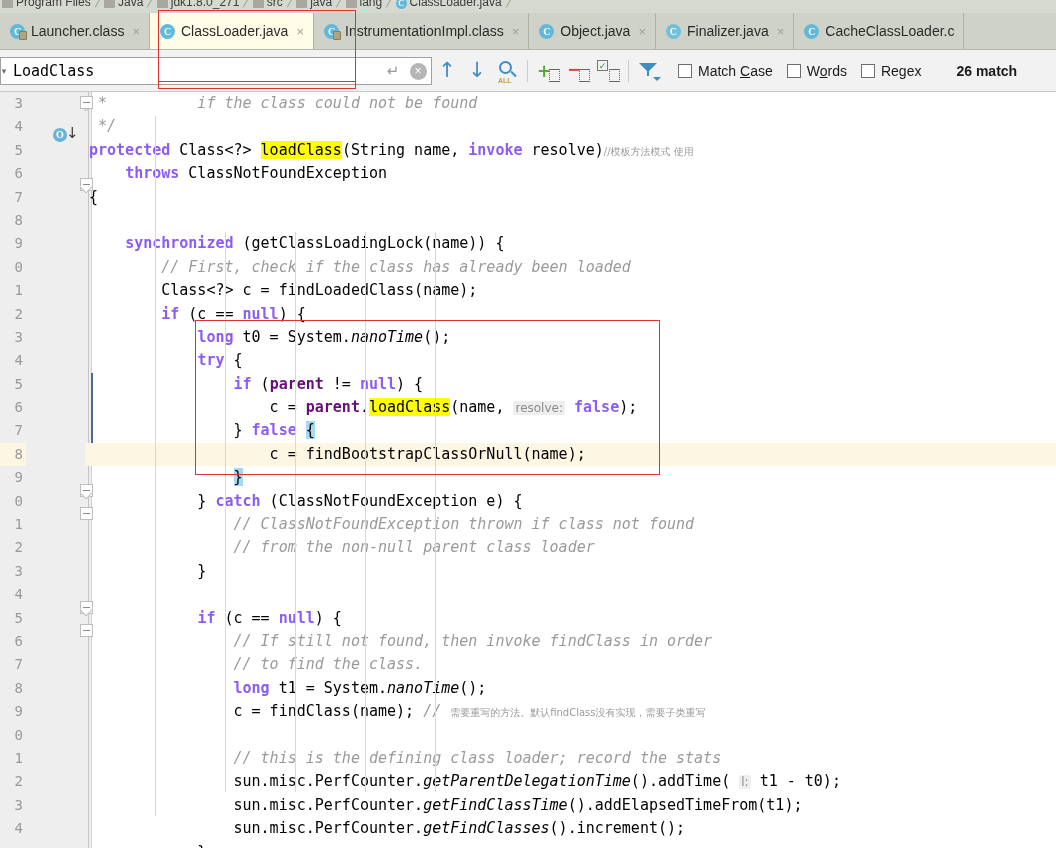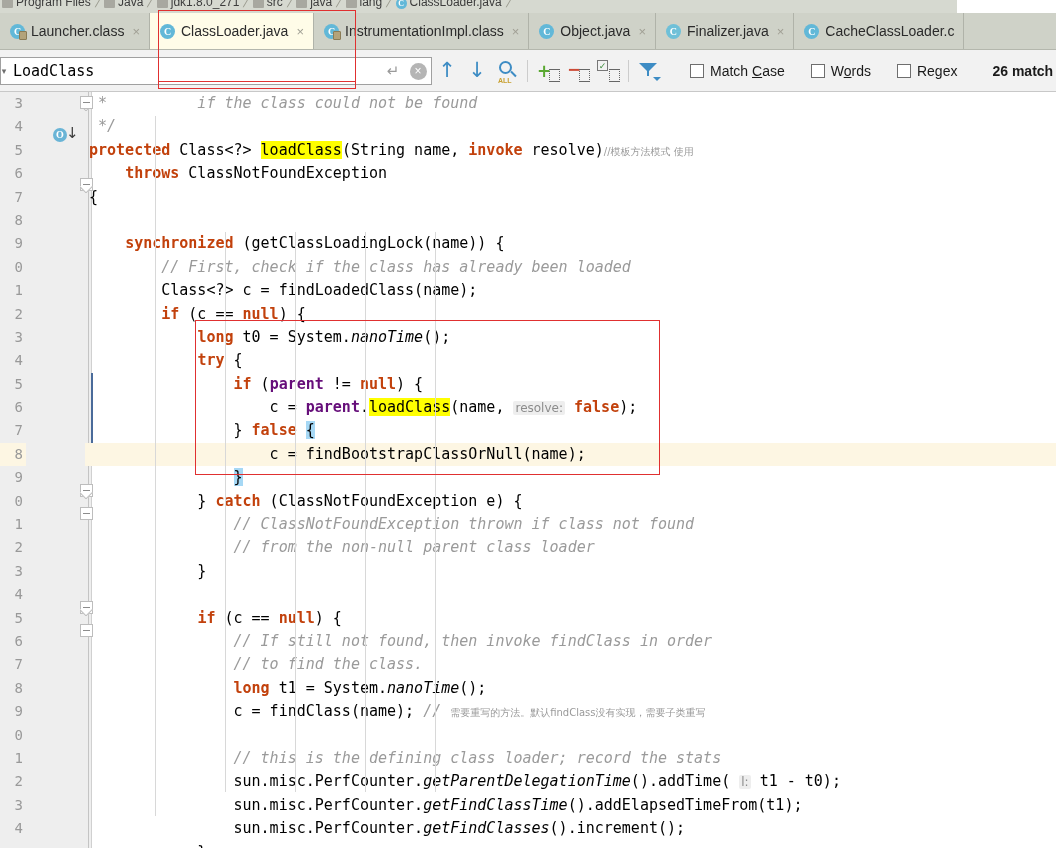--- a/index.html
+++ b/index.html
@@ -8,21 +8,21 @@
     width: 1056px; height: 848px;
     overflow: hidden;
     background: #ffffff;
     font-family: "Liberation Sans", sans-serif;
   }
 
   #app { position: relative; width: 1056px; height: 848px; }
 
   
   .breadcrumb-bar {
-    position: absolute; top: 0; left: 0; width: 957px; height: 13px;
+    position: absolute; top: 0; left: 0; width: 1056px; height: 13px;
     background: #d6d9d0;
     overflow: hidden;
     white-space: nowrap;
     font-size: 12px;
     color: #3c3c3c;
   }
   .crumb {
     display: inline-flex; align-items: center; gap: 3px;
     padding: 0 2px;
     height: 13px;
@@ -189,21 +189,21 @@
     position: absolute; left: 9px; top: 11px; width: 2px; height: 5px; background: #3d8cc4;
   }
   .funnel .fcaret {
     position: absolute; right: -1px; bottom: 1px;
     width: 0; height: 0; border-left: 4px solid transparent; border-right: 4px solid transparent;
     border-top: 4px solid #3d8cc4;
   }
 
   .chk-opt {
     display: flex; align-items: center; gap: 6px;
-    font-size: 14px; color: #1a1a1a; margin-left: 26px;
+    font-size: 14px; color: #1a1a1a; margin-left: 14px;
     flex: 0 0 auto;
   }
   .chk-box {
     width: 14px; height: 14px; border: 1px solid #6e6e6e; background: #ffffff; flex: 0 0 auto;
   }
   .chk-opt u { text-decoration: underline; }
   .match-count {
     font-size: 14px; font-weight: bold; color: #1a1a1a;
     margin-left: 35px; white-space: nowrap; flex: 0 0 auto;
   }
@@ -286,21 +286,21 @@
     font-family: "DejaVu Sans Mono", monospace;
     font-size: 15px; color: #000000;
     white-space: pre;
     padding-left: 4px;
   }
   .code-line.current {
     background: #fdf6e3;
   }
 
   
-  .kw   { color: #c2410c; font-weight: bold; }
+  .kw   { color: #8b5cf6; font-weight: bold; }
   .cmt  { color: #9a9a9a; font-style: italic; }
   .cmt-cn { color: #9a9a9a; font-family: "DejaVu Sans", sans-serif; font-size: 10px; }
   .fld  { color: #660e7a; font-weight: bold; }
   .mth  { color: #000000; font-style: italic; }
   .search-hit { background: #ffff00; color: #000000; }
   .brace-hit { background: #a6d8f5; }
   .param-hint {
     background: #eeeeee; color: #8c8c8c; font-size: 12px;
     border-radius: 2px; padding: 0 2px;
     font-family: "DejaVu Sans", sans-serif;

